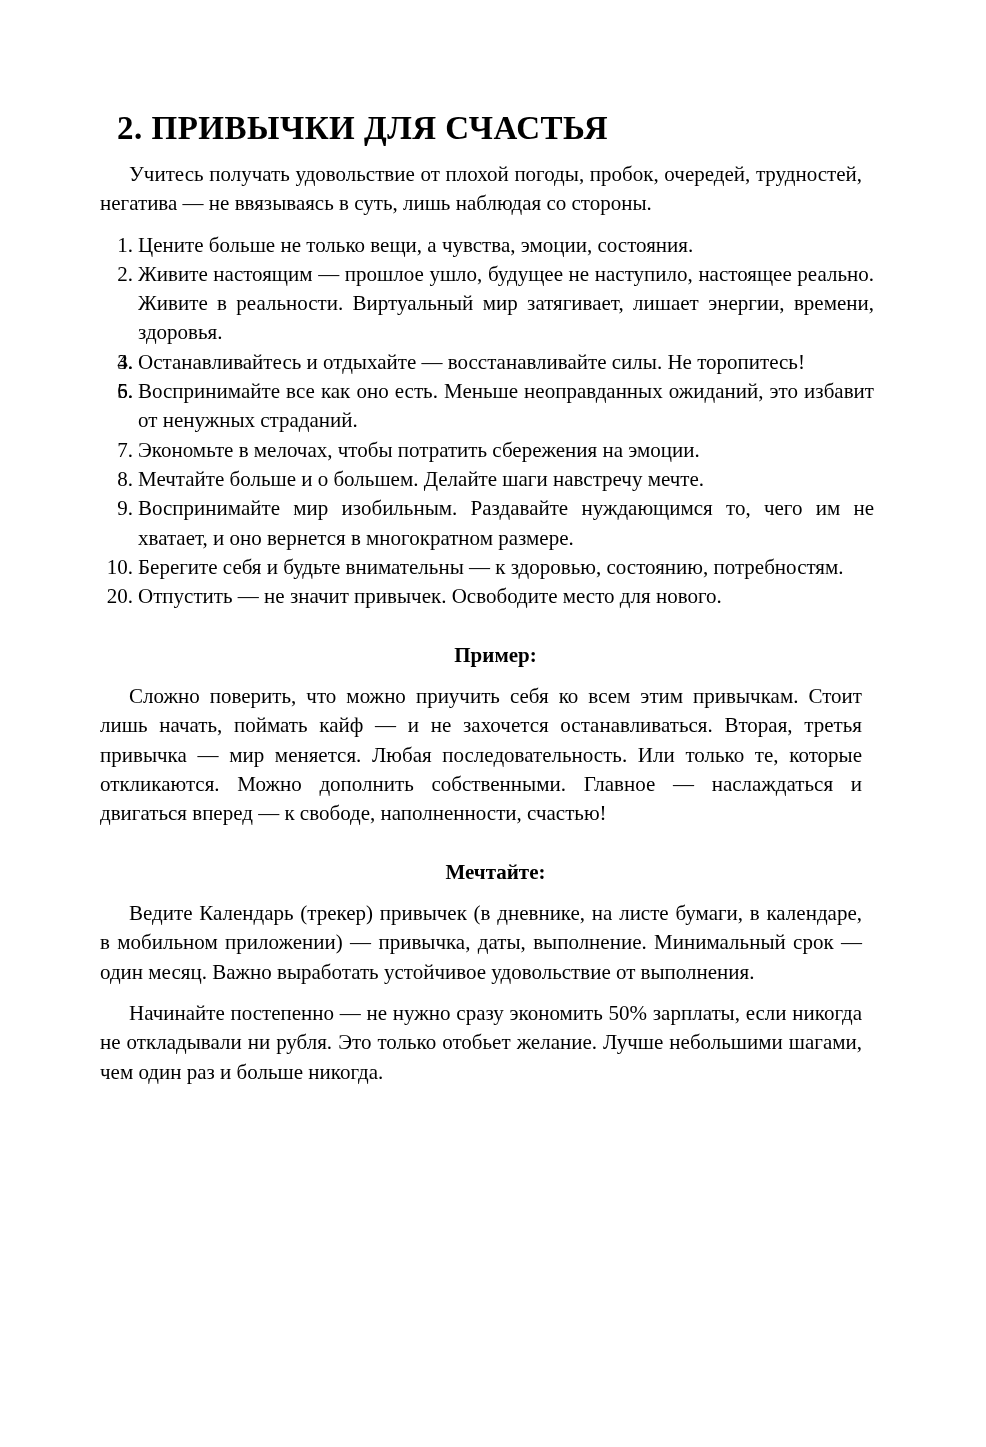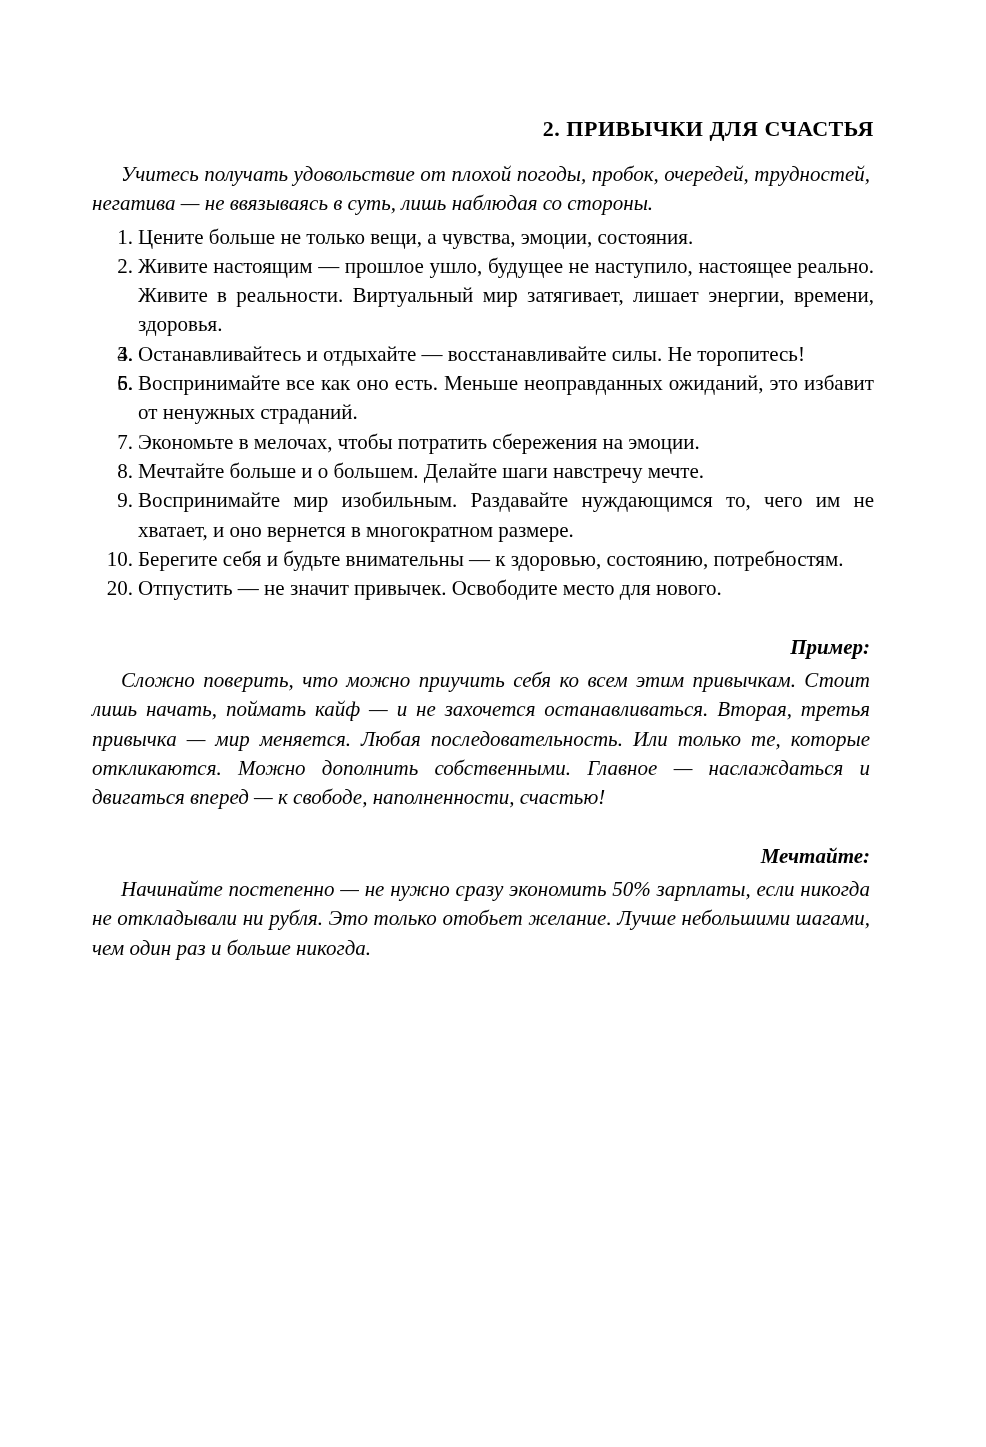--- a/index.html
+++ b/index.html
@@ -17,42 +17,41 @@
   .page {
     box-sizing: border-box;
     width: 986px;
     height: 1447px;
     padding: 114px 112px 0 88px;
     font-size: 21px;
     line-height: 29.3px;
     text-align: justify;
   }
   .chapter-title {
-    font-size: 22px;
+    font-size: 33px;
     line-height: 29px;
     font-weight: bold;
     letter-spacing: 0.5px;
     margin: 0 0 17px 0;
     text-indent: 29px;
-    text-align: right;
+    text-align: left;
   }
   p {
-    margin: 4px;
+    margin: 12px;
     text-align: justify;
     hyphens: manual;
-    font-style: italic;
   }
   .indent {
     text-indent: 29px;
   }
   .section-label {
     font-weight: bold;
     text-indent: 29px;
     margin-top: 29.3px;
-    text-align: right;
+    text-align: center;
   }
   .habit-list {
     margin: 0;
   }
   .habit-item {
     position: relative;
     padding-left: 50px;
     text-align: justify;
     hyphens: manual;
   }
@@ -84,15 +83,16 @@
     <div class="habit-item"><span class="habit-num">8.</span><span>Мечтайте больше и о большем. Делайте шаги навстречу мечте.</span></div>
     <div class="habit-item"><span class="habit-num">9.</span><span>Воспринимайте мир изобильным. Раздавайте нуждающимся то, чего им не хватает, и оно вернется в многократном размере.</span></div>
     <div class="habit-item"><span class="habit-num">10.</span><span>Берегите себя и будьте внимательны — к здоровью, состоянию, по­требностям.</span></div>
     <div class="habit-item"><span class="habit-num">20.</span><span>Отпустить — не значит привычек. Освободите место для нового.</span></div>
   </div>
 
   <p class="section-label">Пример:</p>
   <p class="indent">Сложно поверить, что можно приучить себя ко всем этим привычкам. Стоит лишь начать, поймать кайф — и не захочется останавливаться. Вто­рая, третья привычка — мир меняется. Любая последовательность. Или только те, которые откликаются. Можно дополнить собственными. Глав­ное — наслаждаться и двигаться вперед — к свободе, наполненности, счастью!</p>
 
   <p class="section-label">Мечтайте:</p>
+  <p class="indent">Ведите Календарь (трекер) привычек (в дневнике, на листе бумаги, в календаре, в мобильном приложении) — привычка, даты, выполнение. Минимальный срок — один месяц. Важно выработать устойчивое удоволь­ствие от выполнения.</p>
   <p class="indent">Начинайте постепенно — не нужно сразу экономить 50% зарплаты, если никогда не откладывали ни рубля. Это только отобьет желание. Лучше не­большими шагами, чем один раз и больше никогда.</p>
 
 </div>
 
 </body></html>

